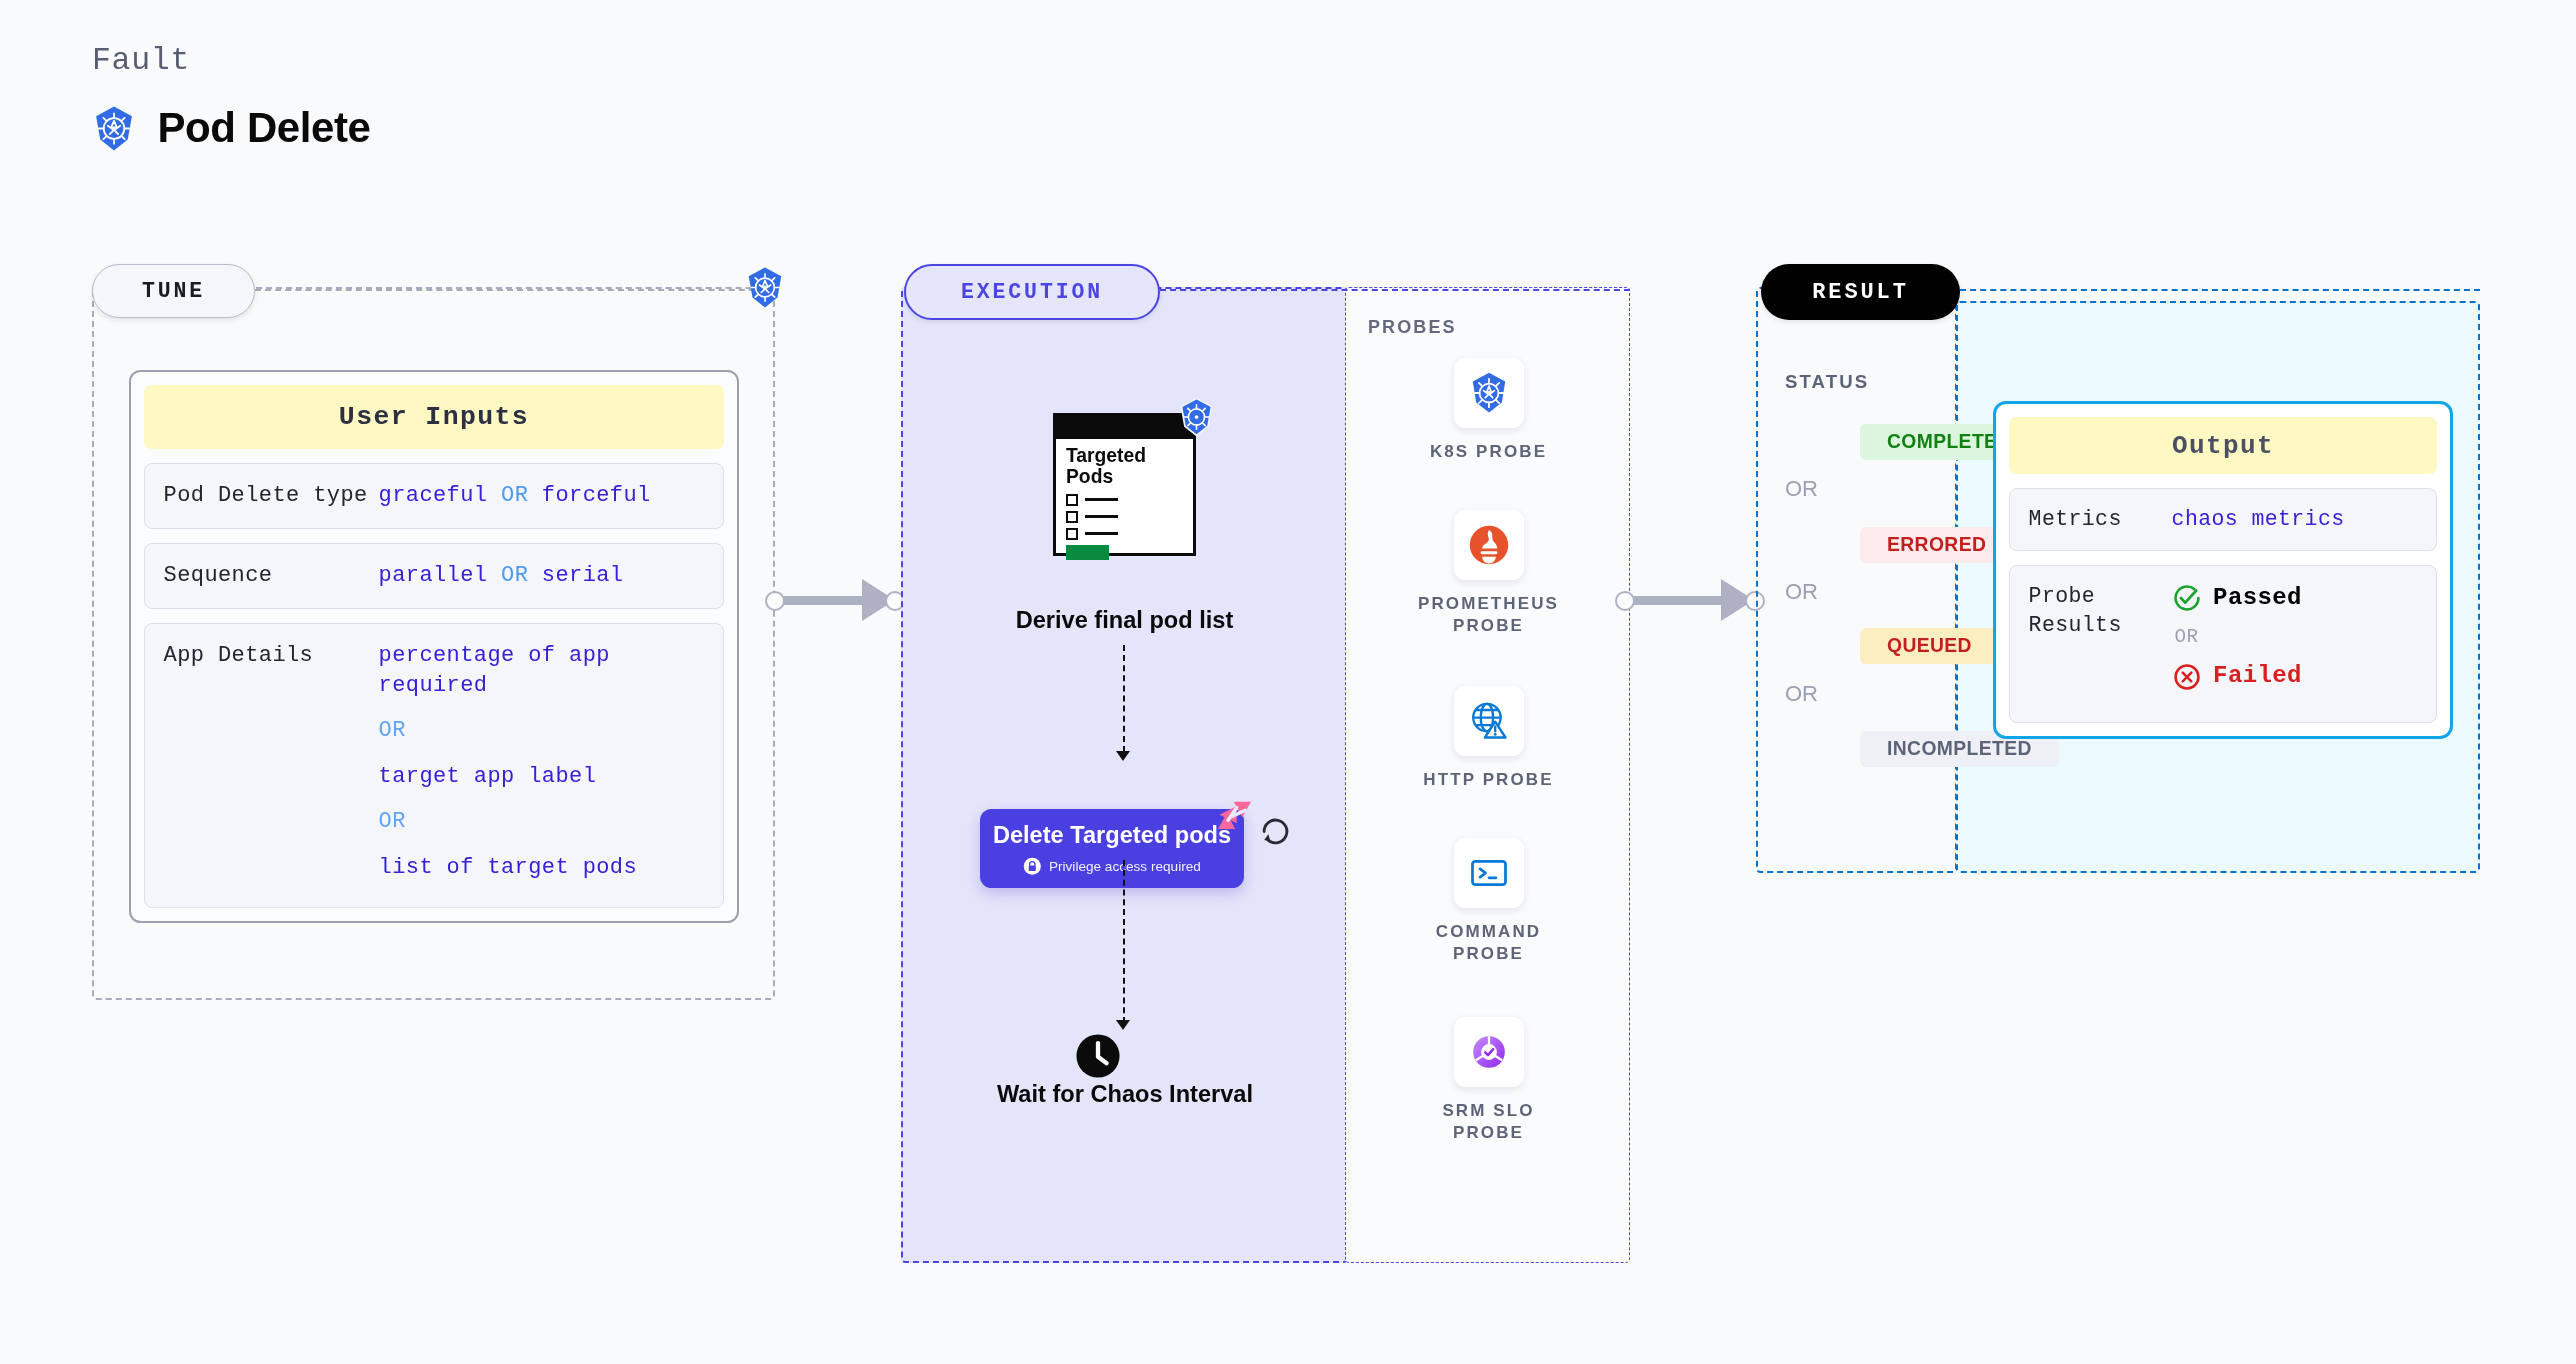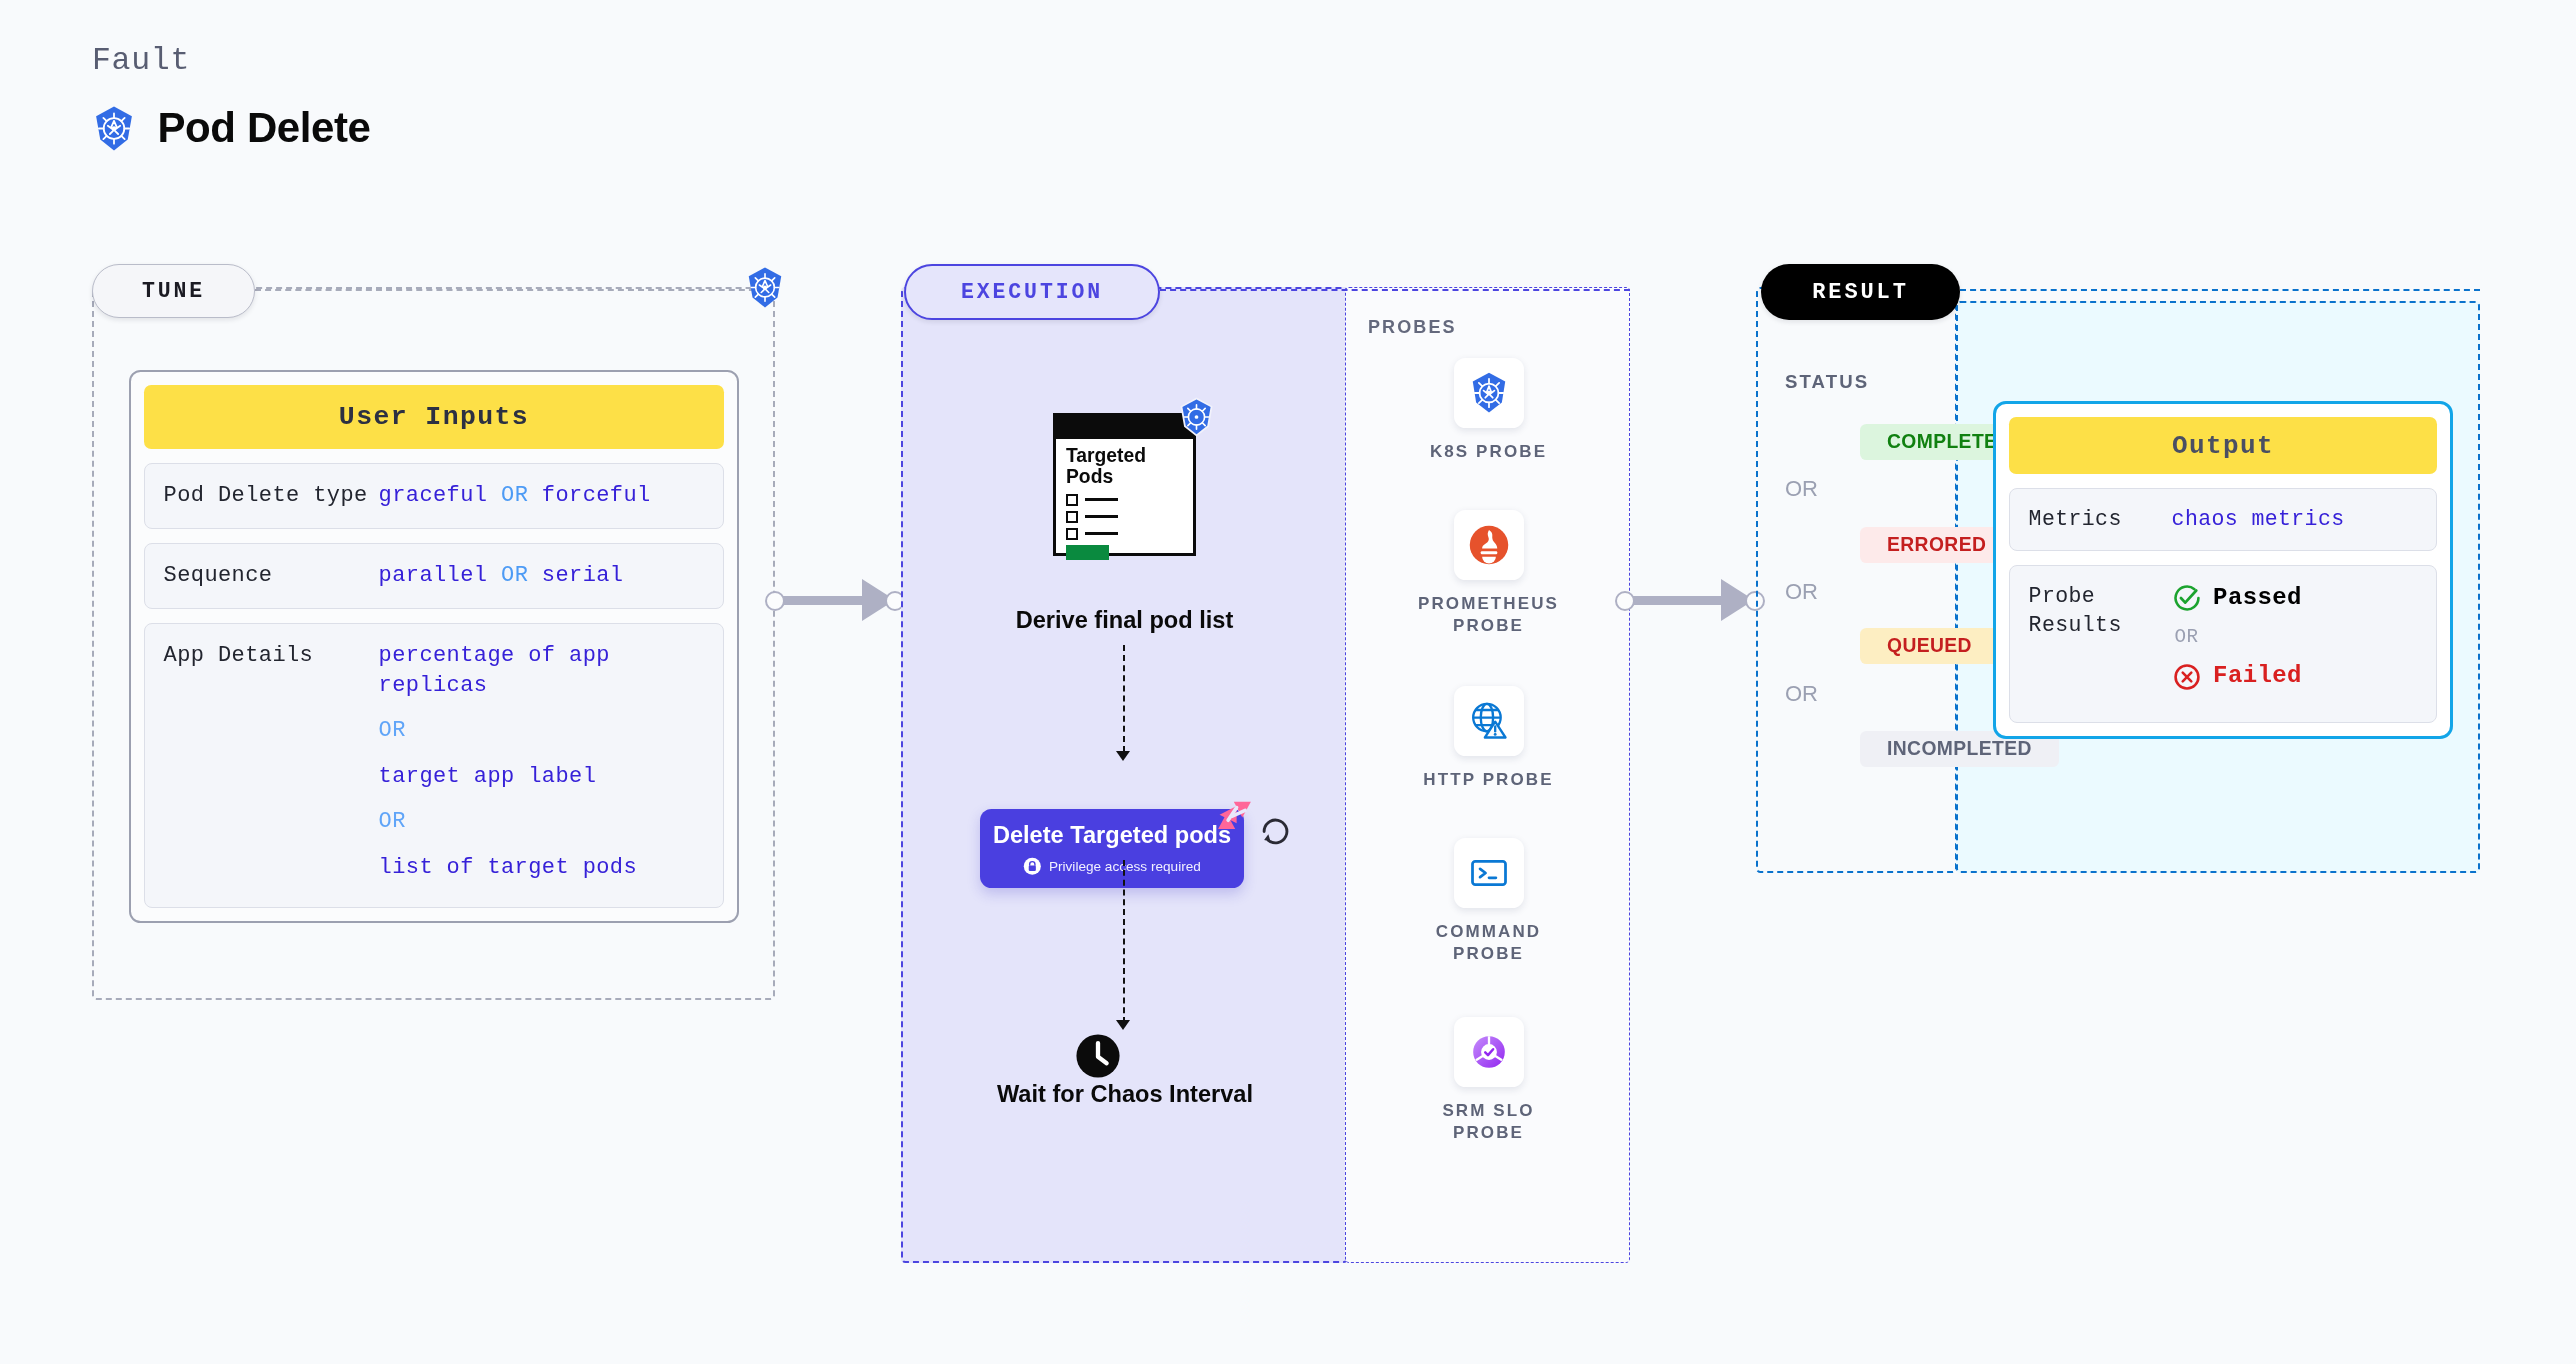--- a/index.html
+++ b/index.html
@@ -80,21 +80,21 @@
   }
   #tune-k8s{position:absolute;left:745px;top:266px;z-index:7;}
 
   
   #user-inputs-card{
     position:absolute;left:129px;top:370px;width:610px;
     background:#fbfcfd;border:2.1px solid #9ca0b0;border-radius:11.5px;
     padding:13px;box-sizing:border-box;
   }
   .panel-header{
-    background:#fde047;border-radius:7.2px;height:64px;
+    background:#fef9c3;border-radius:7.2px;height:64px;
     display:flex;align-items:center;justify-content:center;
     font-family:"Liberation Mono",monospace;font-size:26.5px;
     font-weight:bold;color:#2c3042;letter-spacing:1.4px;
   }
   .row{
     margin-top:14.3px;background:#f4f6fa;border:1.4px solid #dcdfe8;
     border-radius:8px;display:flex;align-items:flex-start;
     padding:17px 18.6px;box-sizing:border-box;
   }
   .row-label{
@@ -270,21 +270,21 @@
     <div class="row-val">
       <span>parallel</span>
       <span class="or-inline">OR</span>
       <span>serial</span>
     </div>
   </div>
 
   <div class="row" style="padding-bottom:24px;">
     <div class="row-label">App Details</div>
     <div class="row-val stack">
-      <div style="max-width:236px;">percentage of app replicas</div>
+      <div style="max-width:236px;">percentage of app required</div>
       <div class="or-block">OR</div>
       <div>target app label</div>
       <div class="or-block">OR</div>
       <div>list of target pods</div>
     </div>
   </div>
 </div>
 
 <div class="connector" style="left:765px;top:579px;width:140px;">
   <div class="stem" style="left:10px;width:97px;"></div>

